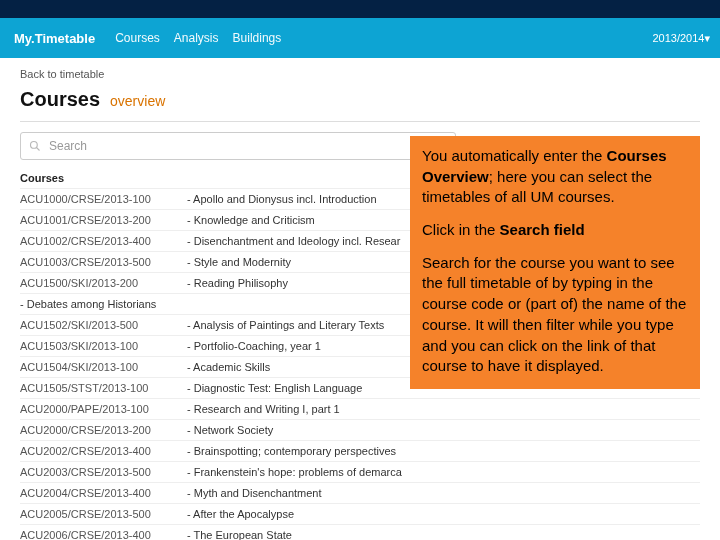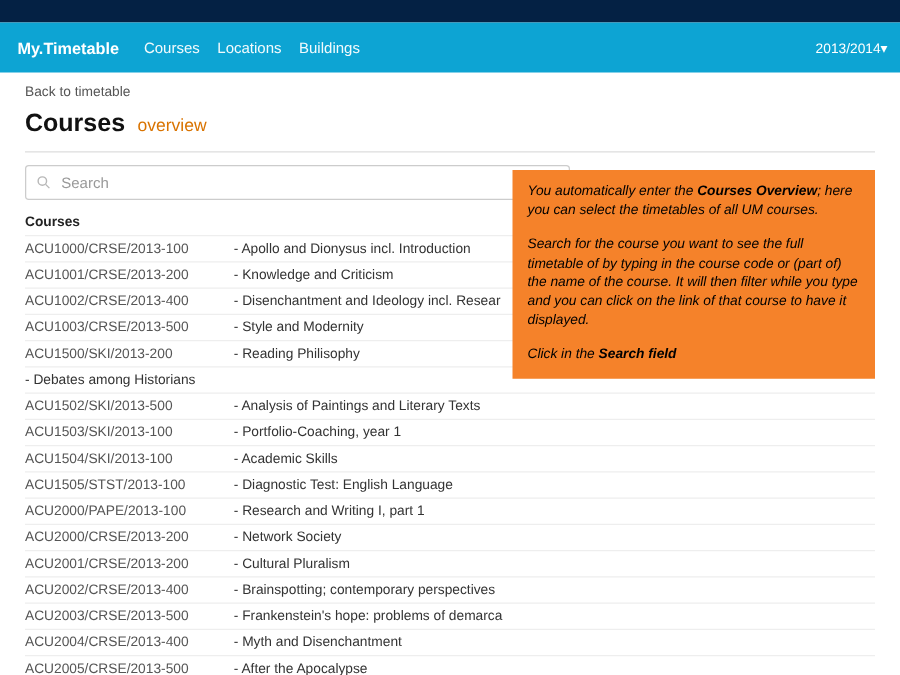--- a/index.html
+++ b/index.html
@@ -111,37 +111,36 @@
   }
   .callout {
     position: absolute;
     top: 136px;
     right: 20px;
     width: 290px;
     background: #f5822a;
     color: #000;
     padding: 10px 12px 12px 12px;
     font-family: Verdana, Geneva, sans-serif;
-    font-size: 11px;
+    font-size: 15px;
     line-height: 1.38;
-    font-style: italic;
   }
   .callout p { margin-bottom: 12px; }
   .callout p:last-child { margin-bottom: 0; }
 </style>
 </head>
 <body>
 
 <div class="banner"></div>
 
 <div class="navbar">
   <span class="brand">My.Timetable</span>
   <div class="navlinks">
     <span>Courses</span>
-    <span>Locations</span>
+    <span>Analysis</span>
     <span>Buildings</span>
   </div>
   <span class="year">2013/2014▾</span>
 </div>
 
 <div class="back">Back to timetable</div>
 
 <div class="heading">
   <h1>Courses</h1>
   <span class="sub">overview</span>
@@ -201,24 +200,20 @@
     </div>
     <div class="row">
       <span class="code">ACU2000/PAPE/2013-100</span>
       <span class="title">- Research and Writing I, part 1</span>
     </div>
     <div class="row">
       <span class="code">ACU2000/CRSE/2013-200</span>
       <span class="title">- Network Society</span>
     </div>
     <div class="row">
-      <span class="code">ACU2001/CRSE/2013-200</span>
-      <span class="title">- Cultural Pluralism</span>
-    </div>
-    <div class="row">
       <span class="code">ACU2002/CRSE/2013-400</span>
       <span class="title">- Brainspotting; contemporary perspectives</span>
     </div>
     <div class="row">
       <span class="code">ACU2003/CRSE/2013-500</span>
       <span class="title">- Frankenstein's hope: problems of demarca</span>
     </div>
     <div class="row">
       <span class="code">ACU2004/CRSE/2013-400</span>
       <span class="title">- Myth and Disenchantment</span>
@@ -230,17 +225,17 @@
     <div class="row">
       <span class="code">ACU2006/CRSE/2013-400</span>
       <span class="title">- The European State</span>
     </div>
   </div>
 
 <div class="callout">
   <p>
     <span>You automatically enter the </span><b>Courses Overview</b><span>; here you can select the timetables of all UM courses.</span>
   </p>
-  <p>Search for the course you want to see the full timetable of by typing in the course code or (part of) the name of the course. It will then filter while you type and you can click on the link of that course to have it displayed.</p>
   <p>
     <span>Click in the </span><b>Search field</b>
   </p>
+  <p>Search for the course you want to see the full timetable of by typing in the course code or (part of) the name of the course. It will then filter while you type and you can click on the link of that course to have it displayed.</p>
 </div>
 
 </body></html>

